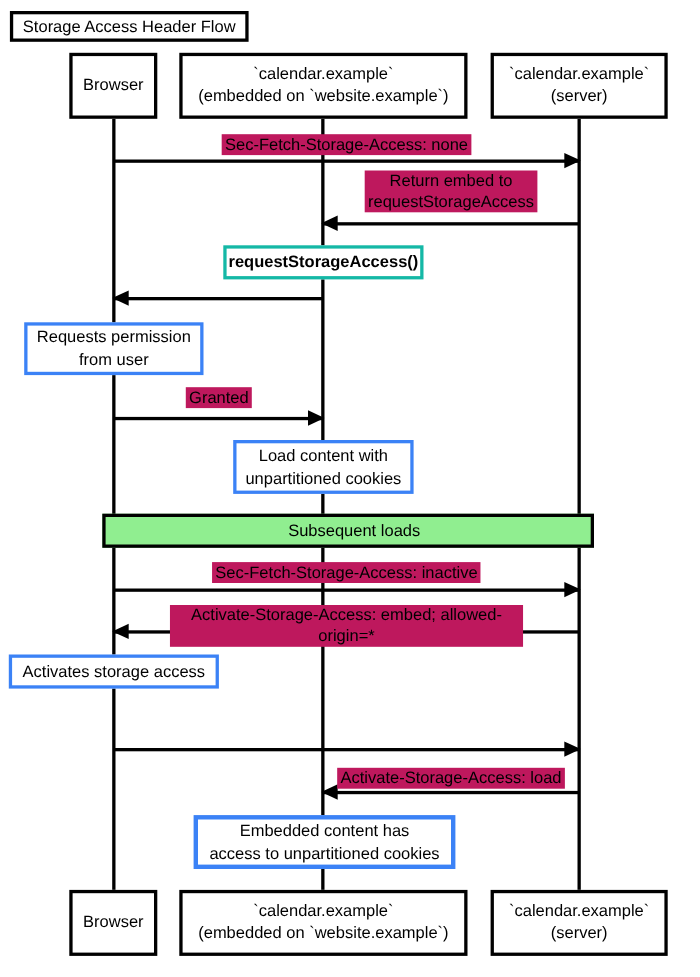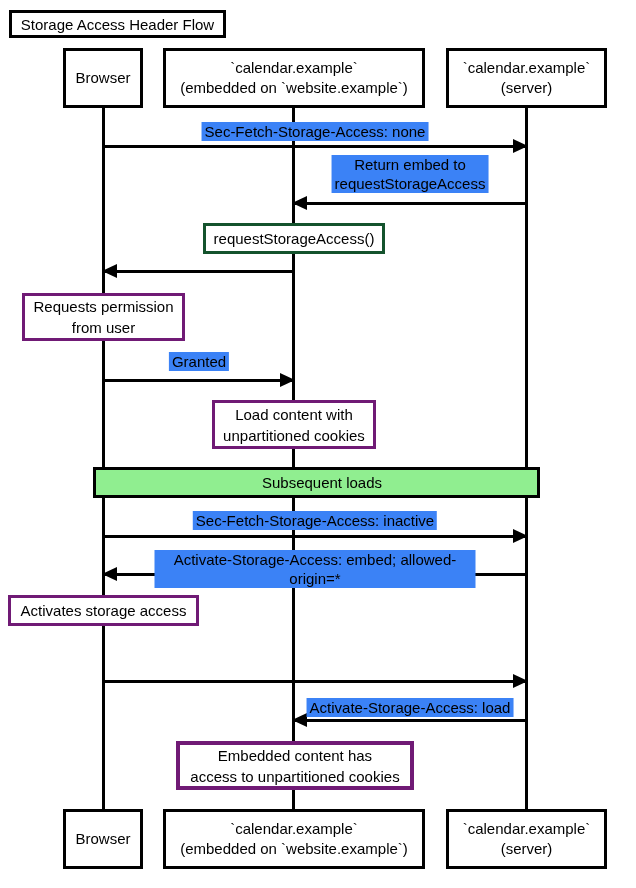--- a/index.html
+++ b/index.html
@@ -54,37 +54,38 @@
   .head-l {
     position:absolute;
     width:0; height:0;
     border-top:7px solid transparent;
     border-bottom:7px solid transparent;
     border-right:15px solid #000;
   }
   .mlabel {
     position:absolute;
     transform:translateX(-50%);
-    background:#3b82f6;
+    background:#be185d;
     padding:0 3px;
     text-align:center;
     white-space:pre-line;
     line-height:19px;
   }
   .msg-box {
     position:absolute;
-    border:3px solid #14532d;
+    border:3px solid #14b8a6;
     background:#fff;
     display:flex; align-items:center; justify-content:center;
     text-align:center;
     box-sizing:border-box;
+    font-weight:bold;
   }
   .note {
     position:absolute;
-    border:3px solid #701a75;
+    border:3px solid #3b82f6;
     background:#fff;
     display:flex; align-items:center; justify-content:center;
     text-align:center;
     white-space:pre-line;
     line-height:21px;
     box-sizing:border-box;
   }
   .note.thick { border-width:4px; }
   .divider {
     position:absolute;

